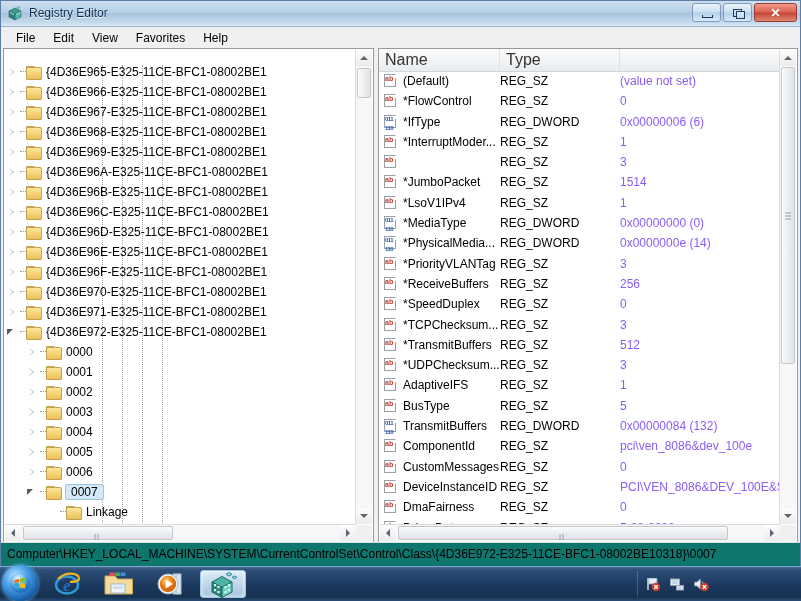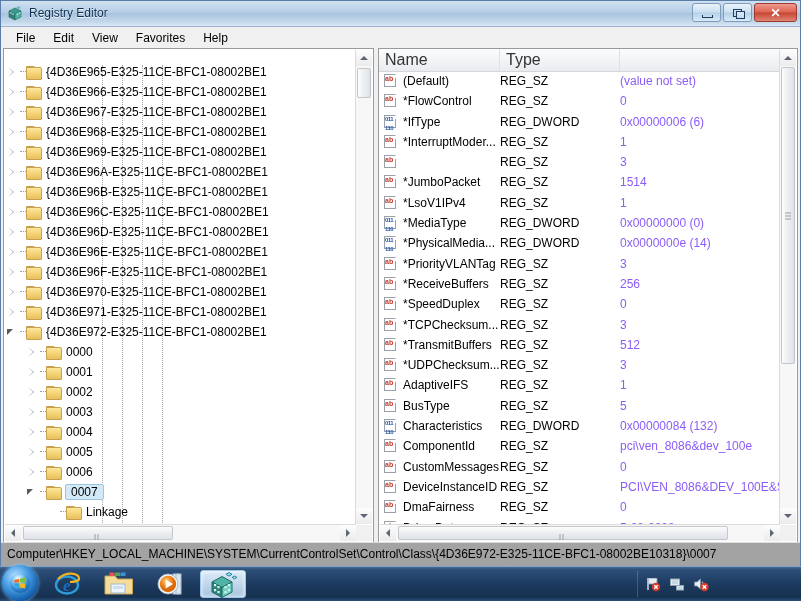--- a/index.html
+++ b/index.html
@@ -205,21 +205,21 @@
     font-family:"Liberation Sans",sans-serif;
   }
   .licon.sz .tx{color:#c0392b;}
   .licon.dw .tx{color:#2255aa;letter-spacing:-0.5px;font-size:6px;}
   .lname{position:absolute;left:24px;top:0;line-height:20.3px;font-size:12px;color:#000;}
   .ltype{position:absolute;left:121px;top:0;line-height:20.3px;font-size:12px;color:#000;}
   .ldata{position:absolute;left:241px;top:0;line-height:20.3px;font-size:12px;color:#8b5cf6;}
   
   .statusbar{
     position:absolute;left:0;right:0;bottom:0;height:23px;
-    background:#a3a3a3;border-top:1px solid #dcdcdc;
+    background:#0f766e;border-top:1px solid #dcdcdc;
   }
   .statustext{
     position:absolute;left:6px;top:4px;font-size:12px;color:#000;white-space:nowrap;
   }
   
   .taskbar{
     position:absolute;left:0;bottom:0;width:801px;height:34px;
     background:linear-gradient(to bottom,#4a6c93 0%,#2d4f78 8%,#1d3a60 50%,#16314f 88%,#2b4e78 100%);
     border-top:1px solid #7ba3cc;
   }
@@ -704,21 +704,21 @@
             </span>
             <span class="lname">BusType</span>
             <span class="ltype">REG_SZ</span>
             <span class="ldata">5</span>
           </div>
           <div class="lrow">
             <span class="licon dw">
               <span class="pg"></span>
               <span class="tx">011<br>110</span>
             </span>
-            <span class="lname">Characteristics</span>
+            <span class="lname">TransmitBuffers</span>
             <span class="ltype">REG_DWORD</span>
             <span class="ldata">0x00000084 (132)</span>
           </div>
           <div class="lrow">
             <span class="licon sz">
               <span class="pg"></span>
               <span class="tx">ab</span>
             </span>
             <span class="lname">ComponentId</span>
             <span class="ltype">REG_SZ</span>

